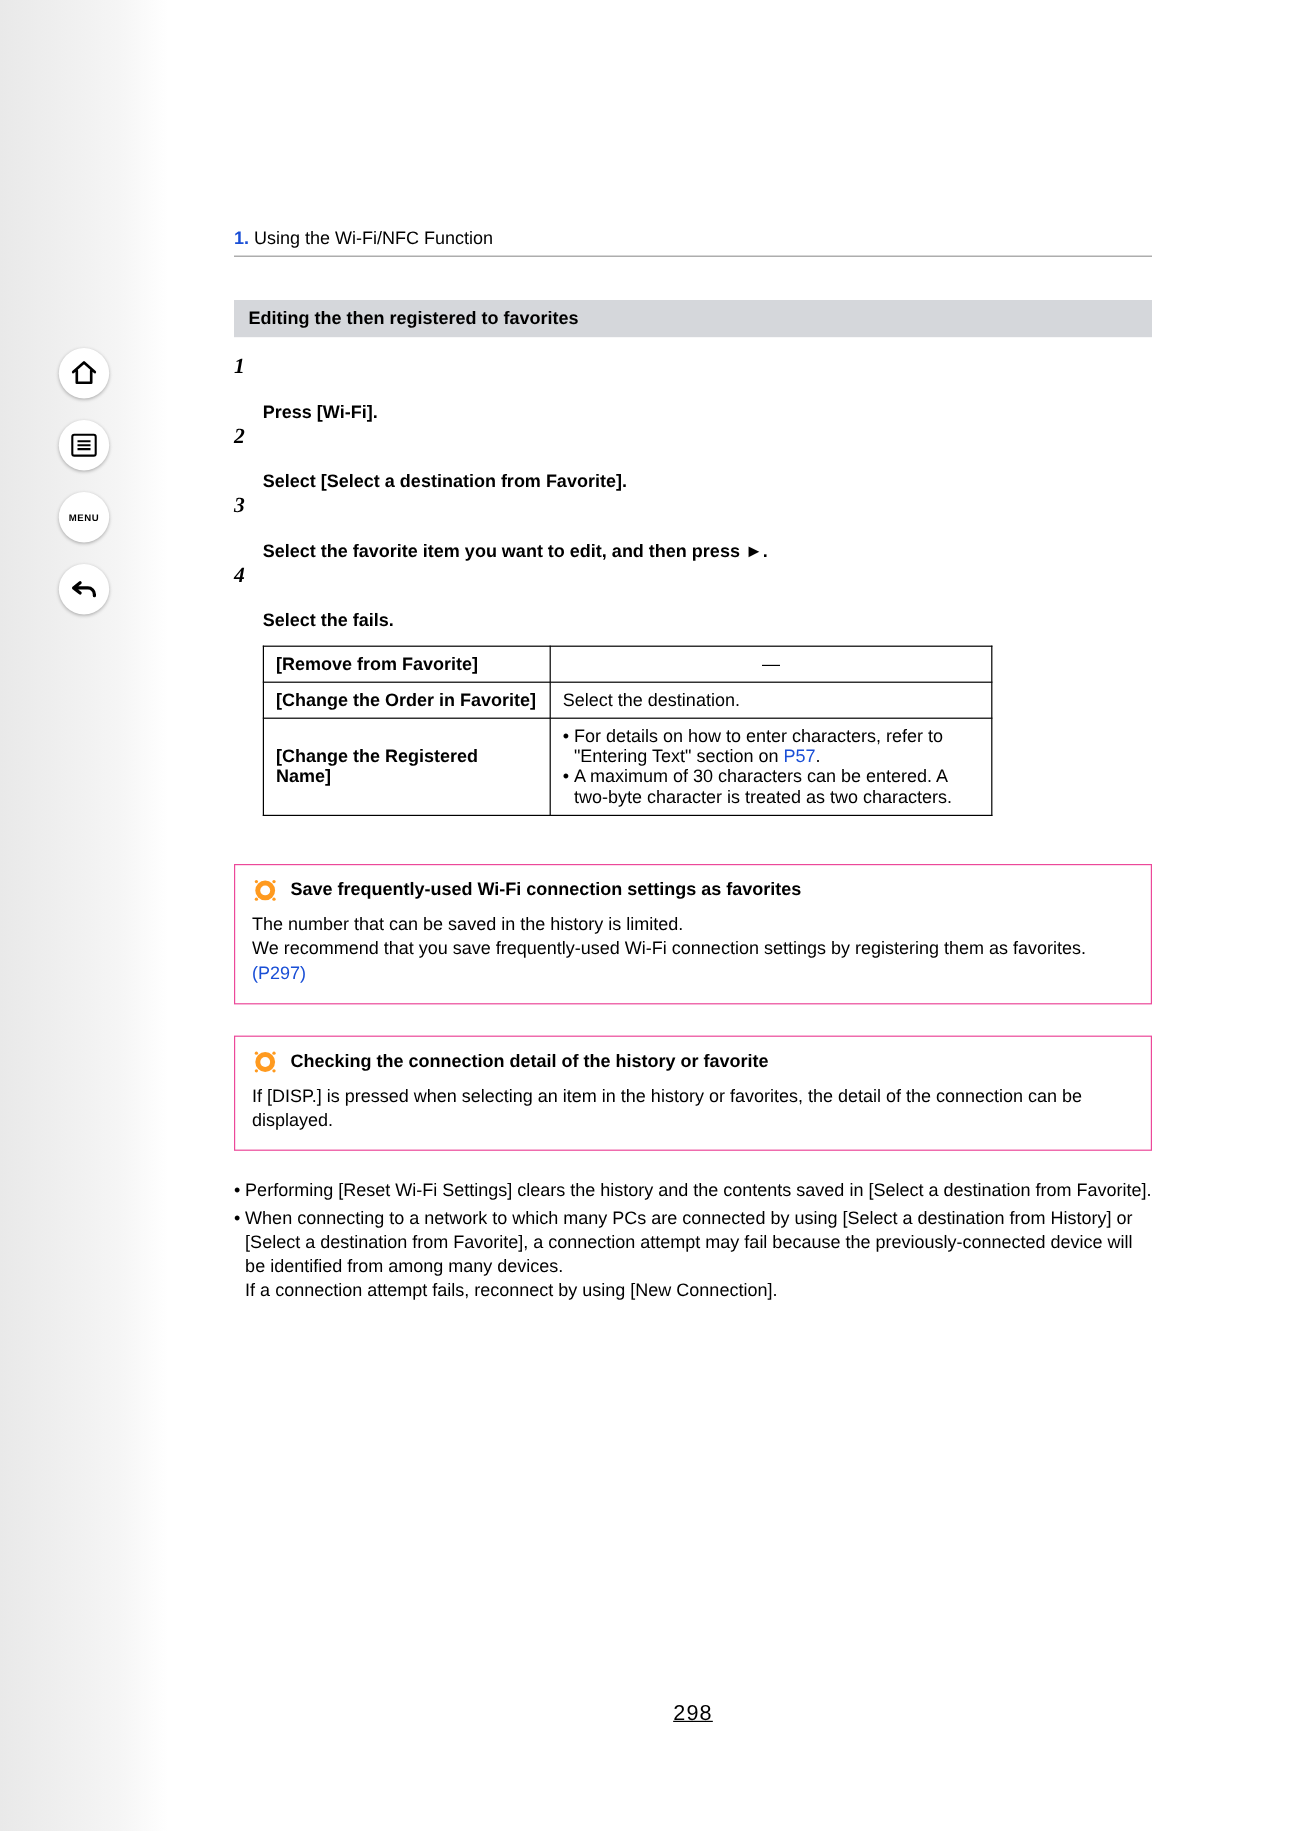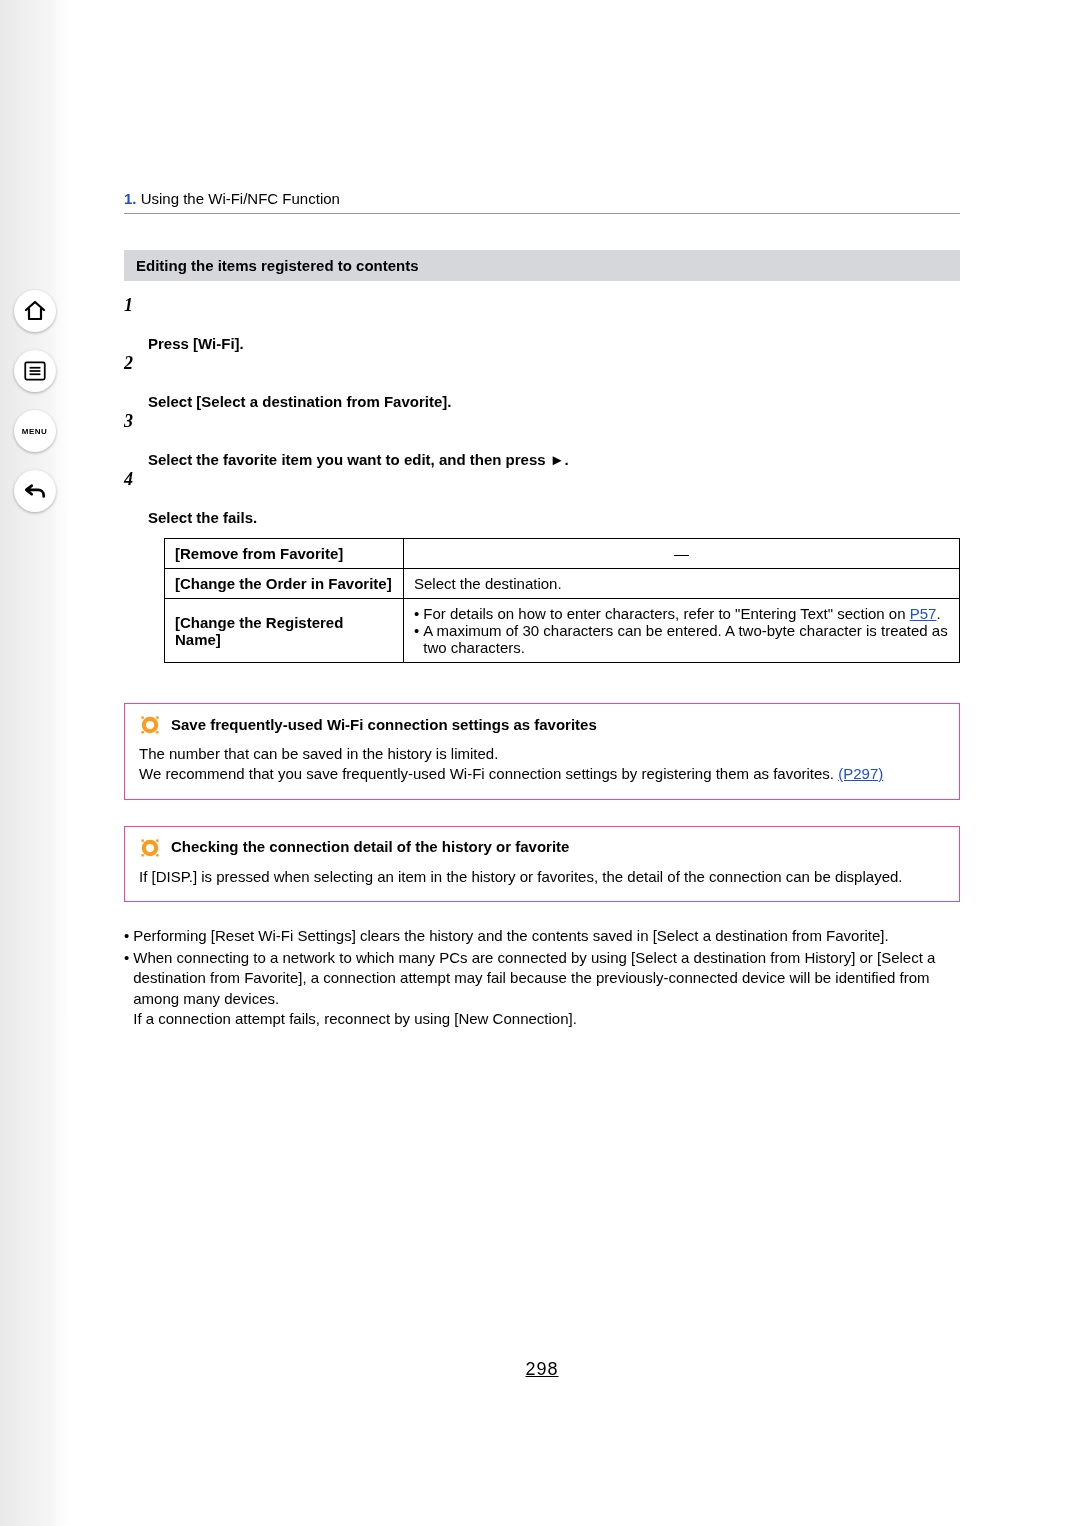--- a/index.html
+++ b/index.html
@@ -74,33 +74,33 @@
   .stepnum {
     font-size: 18px;
     font-weight: bold;
     font-style: italic;
     font-family: "Times New Roman", serif;
     text-align: left;
   }
   .steptxt { font-weight: bold; margin-top: 40px; }
   table.opttable {
     border-collapse: collapse;
-    width: 796px;
-    margin-left: 40px;
+    width: 608px;
+    margin-left: 24px;
     font-size: 15px;
     border-radius: 24px;
   }
   table.opttable td {
     border: 1px solid #000;
     padding: 6px 10px;
     vertical-align: middle;
   }
   table.opttable td.label { font-weight: bold; width: 218px; }
   table.opttable td.center { text-align: center; }
-  .link { color: #1a4fd6; text-decoration: underline; }
+  .link { color: #1a4fd6; }
   .notebox {
     border: 1px solid #ec4899;
     padding: 10px 32px 14px 14px;
     margin-top: 40px;
     font-size: 15px;
     line-height: 1.35;
   }
   .notebox .nb-title {
     font-weight: bold;
     display: flex;
@@ -148,21 +148,21 @@
         </svg>
     </div>
   </div>
 
   <div class="content">
     <div class="chapter-header">
       <span class="chnum">1.</span>
       <span>Using the Wi-Fi/NFC Function</span>
     </div>
 
-    <div class="section-bar">Editing the items registered to contents</div>
+    <div class="section-bar">Editing the then registered to favorites</div>
 
     <div class="steps">
       <div class="stepnum">1</div>
       <div class="steptxt">Press [Wi-Fi].</div>
       <div class="stepnum">2</div>
       <div class="steptxt">Select [Select a destination from Favorite].</div>
       <div class="stepnum">3</div>
       <div class="steptxt">Select the favorite item you want to edit, and then press ►.</div>
       <div class="stepnum">4</div>
       <div class="steptxt">Select the fails.</div>

